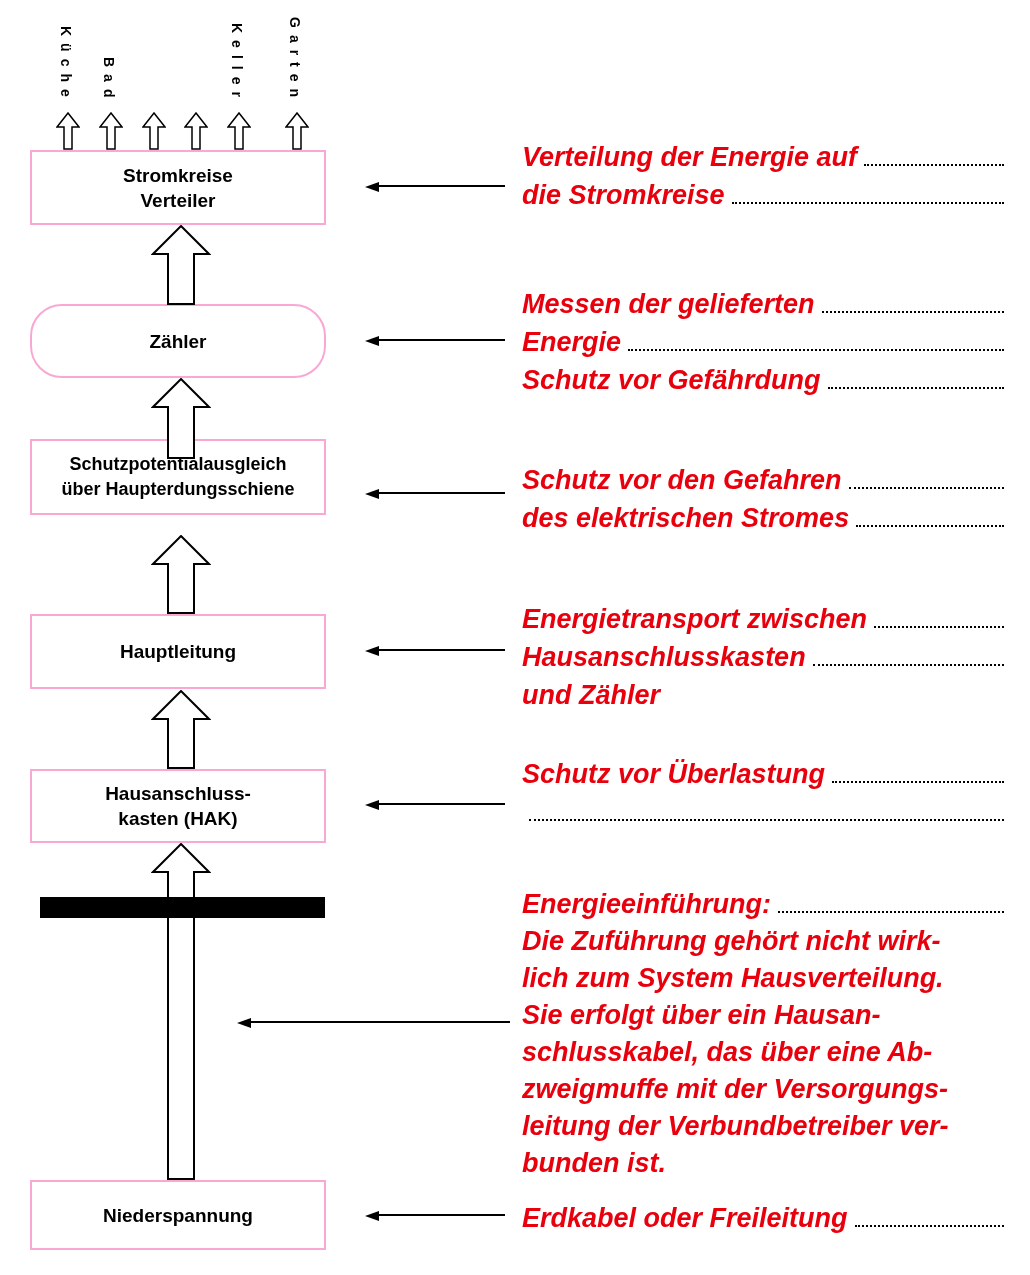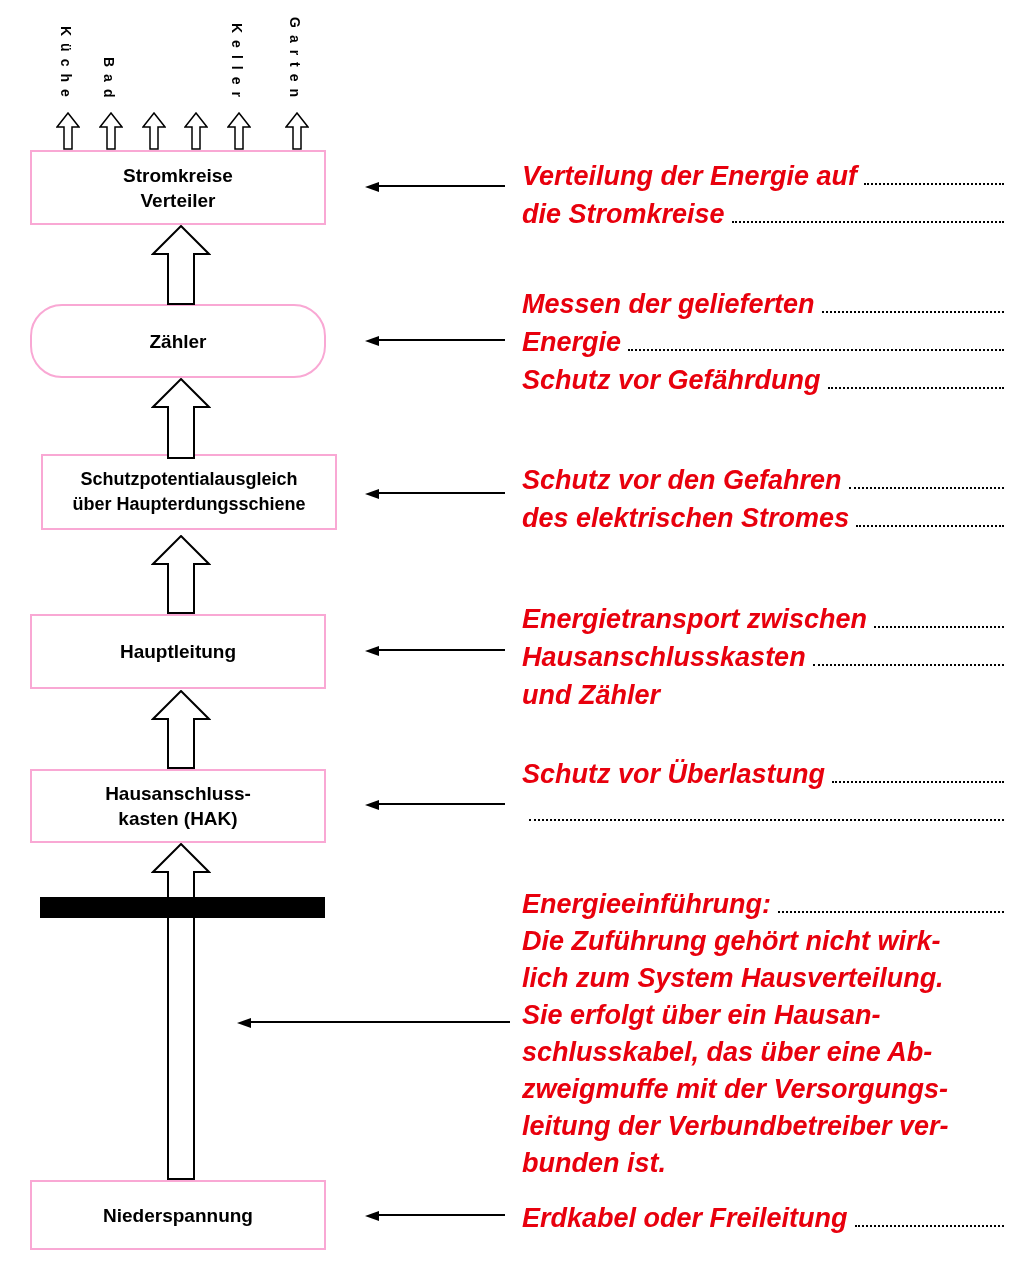--- a/index.html
+++ b/index.html
@@ -6,21 +6,21 @@
   html,body { background:#fff; }
   body { font-family:"Liberation Sans", sans-serif; color:#000; }
   .canvas { position:relative; width:1030px; height:1275px; background:var(--bg,#fff); overflow:hidden; }
 
   
   .box { position:absolute; left:30px; width:296px; border:2px solid #f9a8d4; background:#fff;
          display:flex; flex-direction:column; justify-content:center; align-items:center;
          font-weight:bold; font-size:19px; line-height:25px; text-align:center; }
   .box-verteiler   { top:150px;  height:75px; }
   .box-zaehler     { top:304px;  height:74px;border-radius:32px; }
-  .box-potential   { top:454px;  height:76px; font-size:18px;margin-left:11px; }
+  .box-potential   { top:439px;  height:76px; font-size:18px; }
   .box-hauptleitung{ top:614px;  height:75px; }
   .box-hak         { top:769px;  height:74px; }
   .box-nieder      { top:1180px; height:70px; }
 
   
   .vlabel { position:absolute; bottom:1171px; writing-mode:vertical-rl;
             font-weight:bold; font-size:14px; letter-spacing:7px; white-space:nowrap; }
   .vl-0 { left:58px; } .vl-1 { left:101px; } .vl-2 { left:229px; } .vl-3 { left:287px; }
 
   
@@ -37,21 +37,21 @@
 
   
   .wall-bar { position:absolute; left:40px; top:897px; width:285px; height:21px; background:#000; }
 
   
   .ann { position:absolute; left:522px; width:484px; color:var(--red,#e8000d);
          font-weight:bold; font-style:italic; font-size:27px; }
   .ann-line { display:flex; align-items:flex-end; height:38px; white-space:nowrap; }
   .ann-5 .ann-line { height:37px; }
   .leader { flex:1 1 auto; min-width:4px; border-bottom:2.5px dotted #000; margin:0 2px 7px 7px; }
-  .ann-0 { top:154px; } .ann-1 { top:282px;text-align:center; } .ann-2 { top:458px; } .ann-3 { top:597px; }
+  .ann-0 { top:135px; } .ann-1 { top:282px;text-align:center; } .ann-2 { top:458px; } .ann-3 { top:597px; }
   .ann-4 { top:752px; } .ann-5 { top:883px; } .ann-6 { top:1196px; }
 
   
   .thin-arrow { position:absolute; height:0; border-top:2px solid #000; }
   .thin-arrow::before { content:""; position:absolute; left:-14px; top:-5px; width:0; height:0;
                         border-top:5px solid transparent; border-bottom:5px solid transparent;
                         border-right:14px solid #000; }
   .ta-0 { left:379px; top:185px;  width:126px; }
   .ta-1 { left:379px; top:339px;  width:126px; }
   .ta-2 { left:379px; top:492px;  width:126px; }

